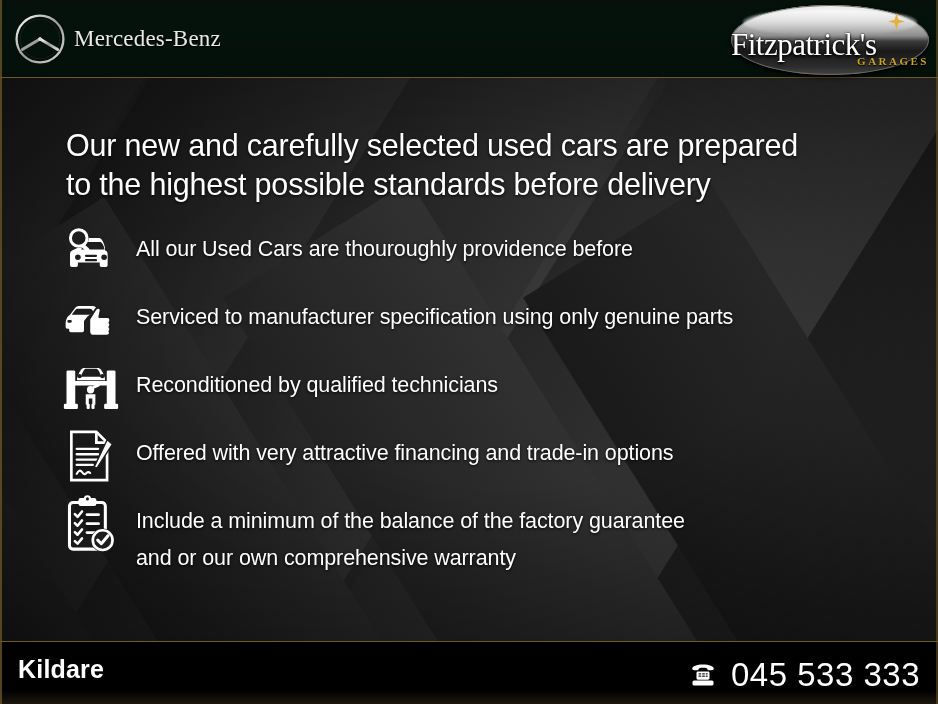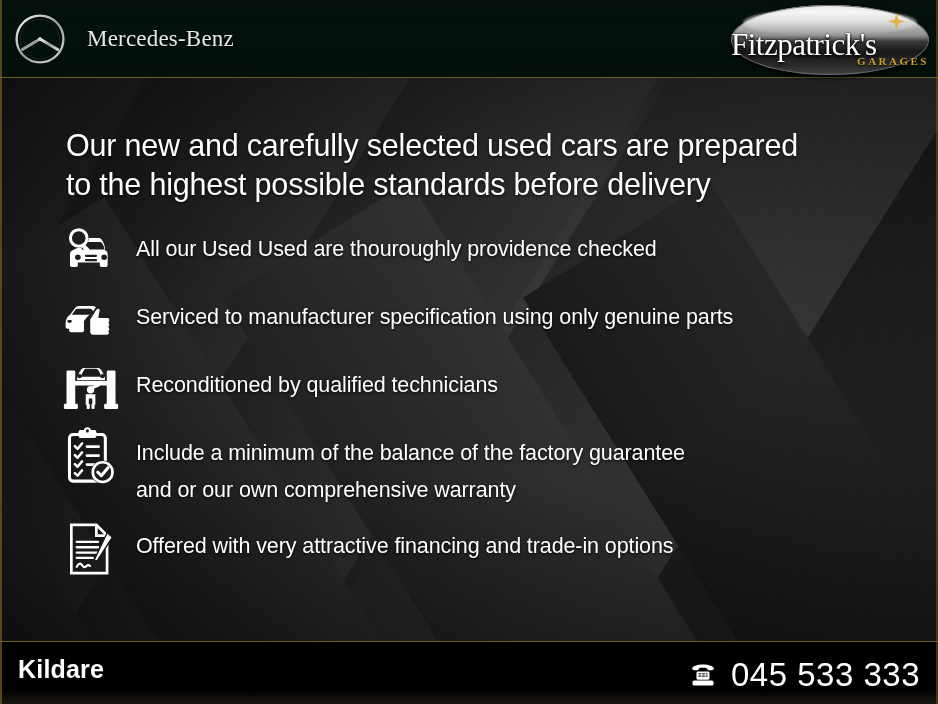--- a/index.html
+++ b/index.html
@@ -18,21 +18,21 @@
 
   
   .header {
     position:absolute; left:0; top:0; width:938px; height:78px;
     background:linear-gradient(180deg,#05100a 0%,#03120b 45%,#040f09 100%);
     border-bottom:1px solid #6d5a23;
     z-index:30;
   }
   .mb-logo {
     position:absolute; left:14px; top:13px;
-    display:flex; align-items:center; gap:21px;
+    display:flex; align-items:center; gap:8px;
   }
   .mb-star { width:52px; height:52px; display:block; }
   .mb-word {
     font-family:"Liberation Serif","DejaVu Serif",serif;
     font-size:23px; letter-spacing:.2px; color:#e9e9e9;
     text-shadow:0 1px 1px #000;
   }
 
   .fitz {
     position:absolute; right:9px; top:5px;
@@ -231,21 +231,21 @@
                 <rect x="25" y="36" width="14" height="2.6" rx="1.3" fill="#1d1d1d"></rect>
               </g>
               <g>
                 <circle cx="18" cy="12" r="11.5" fill="#1d1d1d"></circle>
                 <circle cx="18" cy="12" r="9.5" fill="none" stroke="#ffffff" stroke-width="3.4"></circle>
                 <rect x="23" y="18" width="11" height="4.6" rx="2.3" fill="#ffffff" transform="rotate(42 23 18)"></rect>
               </g>
             </svg>
           </span>
           <span class="bullet-text">
-            <span>All our Used Used are thouroughly providence checked</span>
+            <span>All our Used Cars are thouroughly providence before</span>
           </span>
         </div>
 
         <div class="bullet">
           <span class="bullet-icon">
             <svg width="56" height="46" viewBox="0 0 64 50">
               <g fill="#ffffff">
                 <path d="M3 28 q1-7 5-9 l6-8 q1.5-2 4-2 h16 q3 0 4 2 l5 7 h-9 q-4 0-6 3 l-4 5 v11 q0 2-2 2H9q-2 0-2-2v-2H5q-2 0-2-2z"></path>
                 <path d="M10 19 l4-5.5 q1-1.5 2.5-1.5 h14 q2 0 3 1.5 L36 19z" fill="#1d1d1d"></path>
                 <rect x="5" y="25" width="5" height="3" rx="1.2" fill="#1d1d1d"></rect>
@@ -281,20 +281,42 @@
               </g>
             </svg>
           </span>
           <span class="bullet-text">
             <span>Reconditioned by qualified technicians</span>
           </span>
         </div>
 
         <div class="bullet">
           <span class="bullet-icon">
+            <svg width="50" height="54" viewBox="0 0 56 60">
+              <path d="M6 3 h28 l12 12 v42 H6z" fill="none" stroke="#ffffff" stroke-width="3"></path>
+              <path d="M34 3 v12 h12" fill="none" stroke="#ffffff" stroke-width="3"></path>
+              <g stroke="#ffffff" stroke-width="2.6" stroke-linecap="round">
+                <line x1="12" y1="22" x2="36" y2="22"></line>
+                <line x1="12" y1="28" x2="36" y2="28"></line>
+                <line x1="12" y1="34" x2="36" y2="34"></line>
+                <line x1="12" y1="40" x2="30" y2="40"></line>
+              </g>
+              <path d="M12 50 q3-6 6-2 t5 1 q2-2 4 0" fill="none" stroke="#ffffff" stroke-width="2.4" stroke-linecap="round"></path>
+              <g transform="rotate(16 44 30)">
+                <path d="M41 12 l7 3 l-9 30 l-3.5 1 l.5-4z" fill="#ffffff" stroke="#1d1d1d" stroke-width="1.6"></path>
+              </g>
+            </svg>
+          </span>
+          <span class="bullet-text">
+            <span>Offered with very attractive financing and trade-in options</span>
+          </span>
+        </div>
+
+        <div class="bullet">
+          <span class="bullet-icon">
             <svg width="52" height="58" viewBox="0 0 58 64">
               <rect x="5" y="8" width="40" height="52" rx="4" fill="none" stroke="#ffffff" stroke-width="3.4"></rect>
               <rect x="15" y="3" width="20" height="9" rx="2.5" fill="#ffffff"></rect>
               <circle cx="25" cy="4" r="4" fill="#ffffff"></circle>
               <circle cx="25" cy="4" r="1.7" fill="#1d1d1d"></circle>
               <g stroke="#ffffff" stroke-width="2.8" stroke-linecap="round" stroke-linejoin="round" fill="none">
                 <polyline points="11,21 14,24 19,18"></polyline>
                 <polyline points="11,31 14,34 19,28"></polyline>
                 <polyline points="11,41 14,44 19,38"></polyline>
                 <polyline points="11,51 14,54 19,48"></polyline>
@@ -305,42 +327,20 @@
                 <rect x="23" y="40" width="16" height="3.2" rx="1.6"></rect>
               </g>
               <circle cx="42" cy="50" r="13" fill="#1d1d1d"></circle>
               <circle cx="42" cy="50" r="11" fill="none" stroke="#ffffff" stroke-width="3"></circle>
               <polyline points="36.5,50 40.5,54 48,45" fill="none" stroke="#ffffff" stroke-width="3.4" stroke-linecap="round" stroke-linejoin="round"></polyline>
             </svg>
           </span>
           <span class="bullet-text">
             <span>Include a minimum of the balance of the factory guarantee</span>
             <span class="l2">and or our own comprehensive warranty</span>
-          </span>
-        </div>
-
-        <div class="bullet">
-          <span class="bullet-icon">
-            <svg width="50" height="54" viewBox="0 0 56 60">
-              <path d="M6 3 h28 l12 12 v42 H6z" fill="none" stroke="#ffffff" stroke-width="3"></path>
-              <path d="M34 3 v12 h12" fill="none" stroke="#ffffff" stroke-width="3"></path>
-              <g stroke="#ffffff" stroke-width="2.6" stroke-linecap="round">
-                <line x1="12" y1="22" x2="36" y2="22"></line>
-                <line x1="12" y1="28" x2="36" y2="28"></line>
-                <line x1="12" y1="34" x2="36" y2="34"></line>
-                <line x1="12" y1="40" x2="30" y2="40"></line>
-              </g>
-              <path d="M12 50 q3-6 6-2 t5 1 q2-2 4 0" fill="none" stroke="#ffffff" stroke-width="2.4" stroke-linecap="round"></path>
-              <g transform="rotate(16 44 30)">
-                <path d="M41 12 l7 3 l-9 30 l-3.5 1 l.5-4z" fill="#ffffff" stroke="#1d1d1d" stroke-width="1.6"></path>
-              </g>
-            </svg>
-          </span>
-          <span class="bullet-text">
-            <span>Offered with very attractive financing and trade-in options</span>
           </span>
         </div>
 
       </div>
     </div>
   </div>
 
   <div class="footer">
     <div class="footer-loc">Kildare</div>
     <div class="footer-phone">

